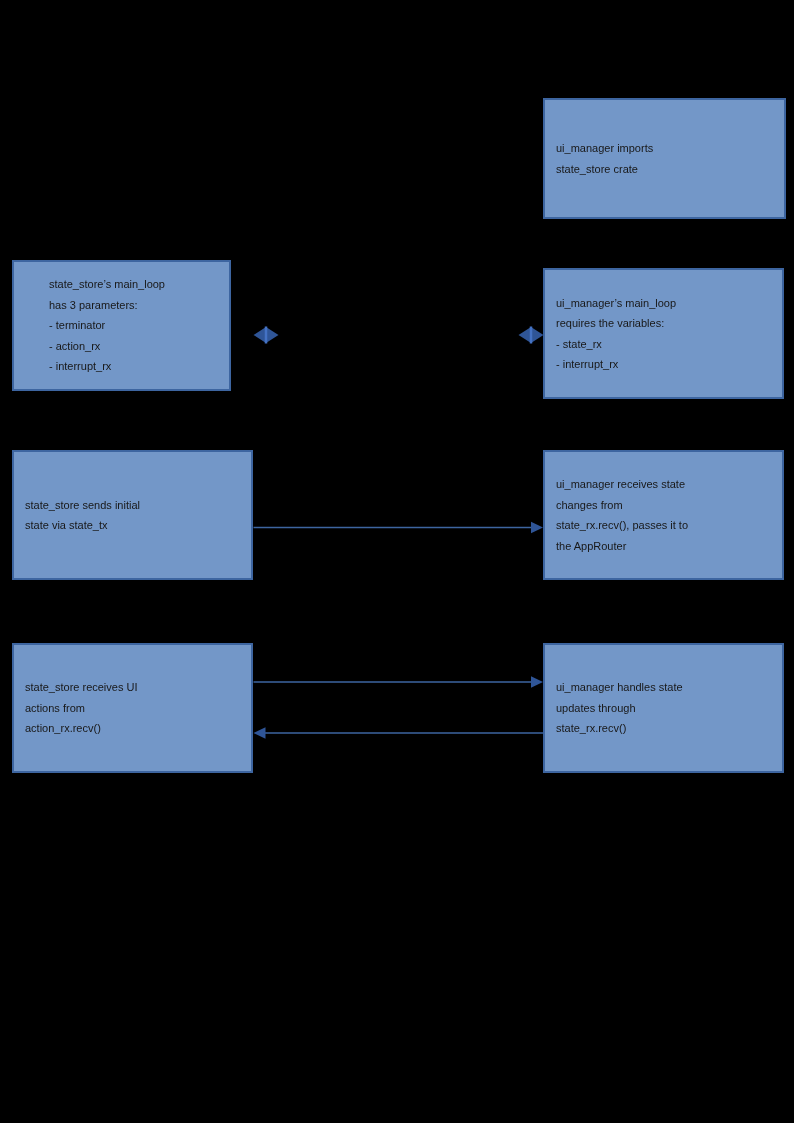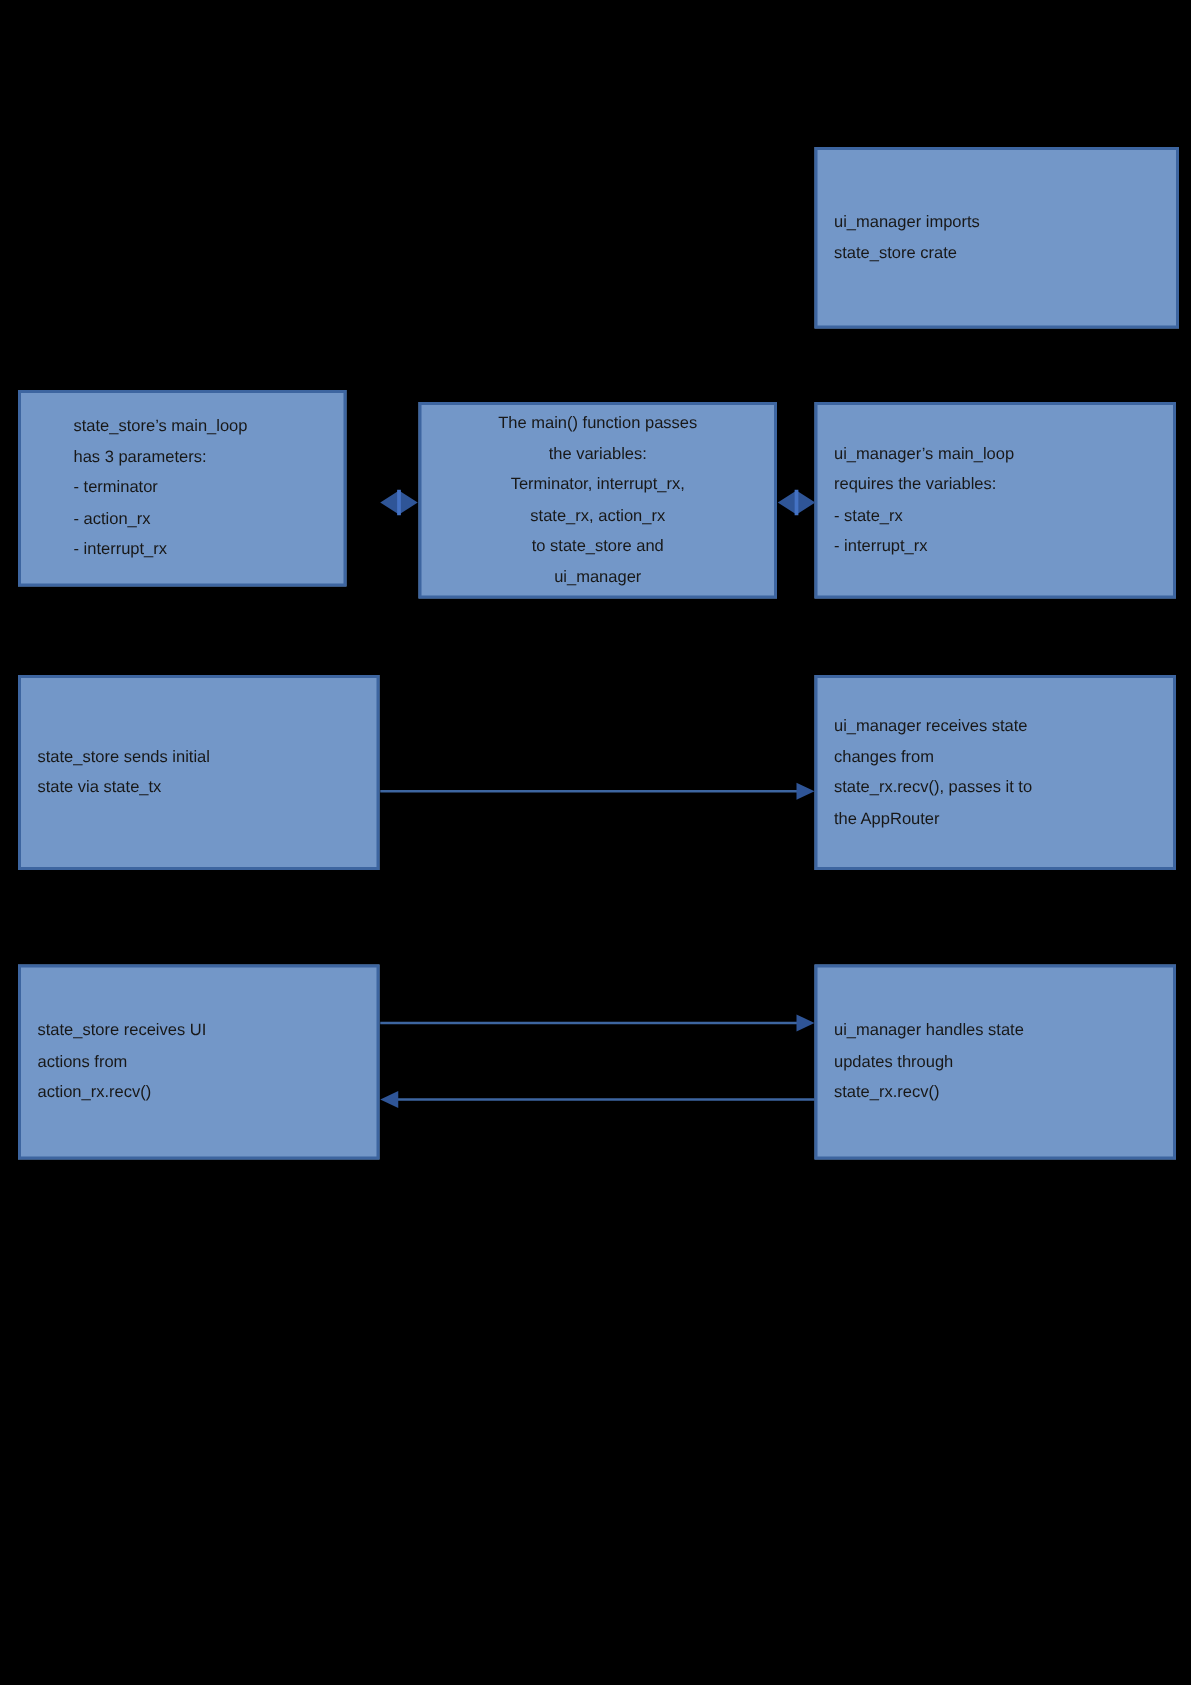--- a/index.html
+++ b/index.html
@@ -61,28 +61,20 @@
   </div>
 
   <div class="node align-left" id="box-ss-main">
     <div class="txt">state_store’s main_loop
 has 3 parameters:
 - terminator
 - action_rx
 - interrupt_rx</div>
   </div>
 
-  <div class="node align-center" id="box-main-fn">
-    <div class="txt">The main() function passes
-the variables:
-Terminator, interrupt_rx,
-state_rx, action_rx
-to state_store and
-ui_manager</div>
-  </div>
 
   <div class="node align-left" id="box-um-main">
     <div class="txt">ui_manager’s main_loop
 requires the variables:
 - state_rx
 - interrupt_rx</div>
   </div>
 
   <div class="node align-left" id="box-um-receives">
     <div class="txt">ui_manager receives state

